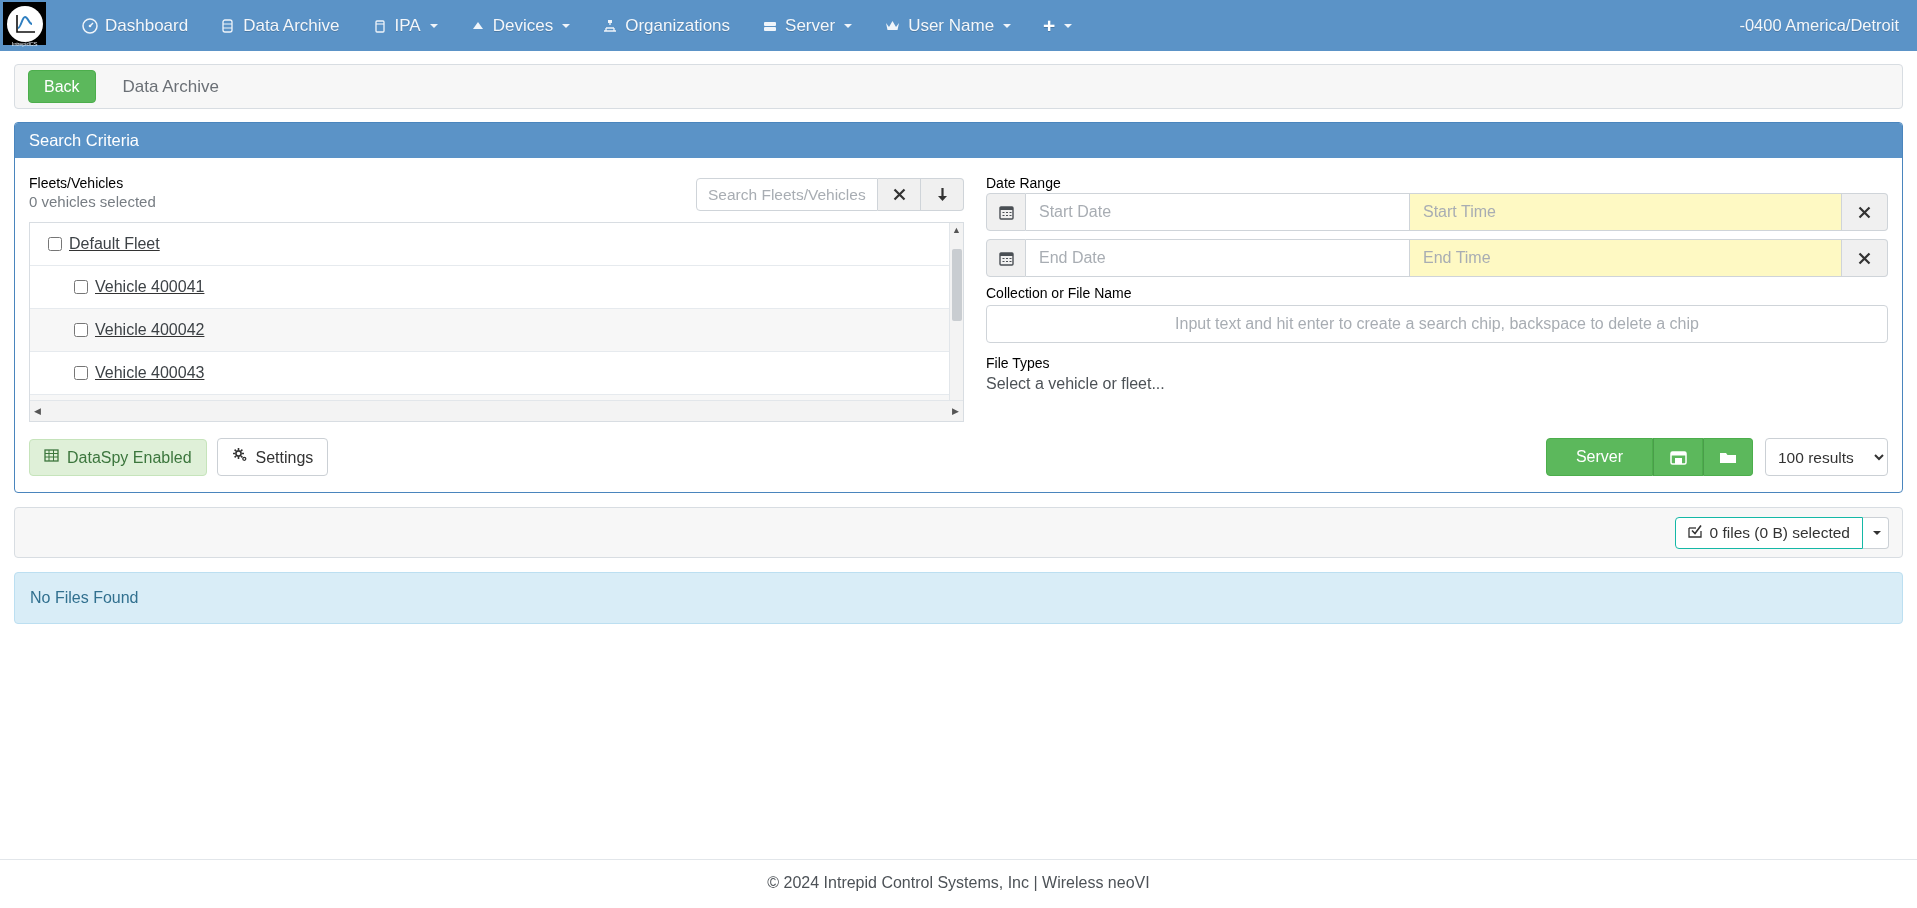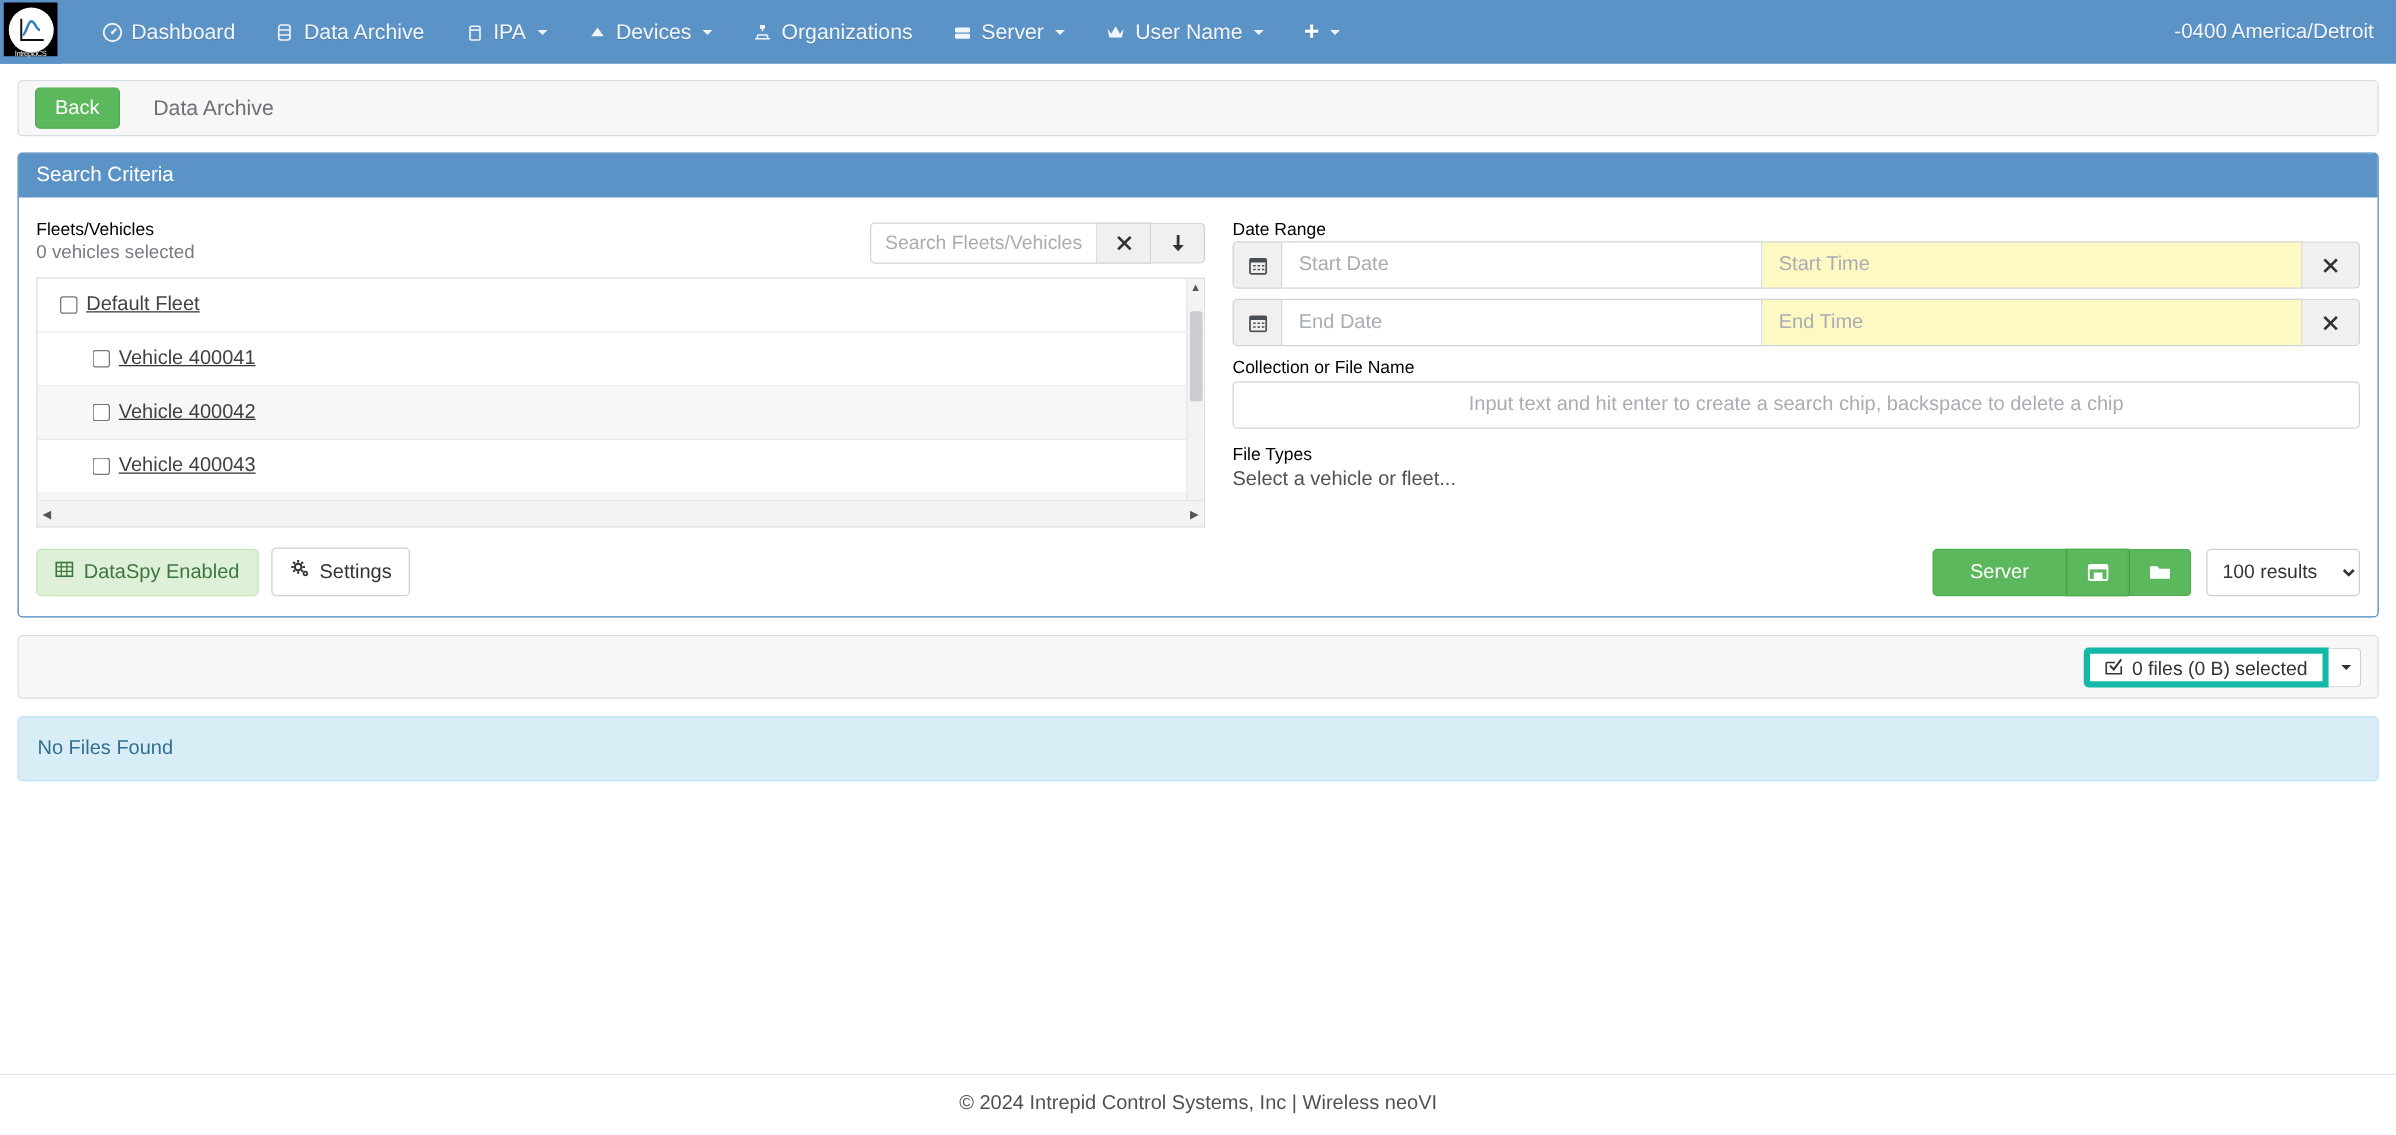--- a/index.html
+++ b/index.html
@@ -331,22 +331,22 @@
   .results-bar {
     margin-top: 14px;
     border: 1px solid #d8dde2;
     border-radius: 4px;
     background: #f7f7f7;
     height: 51px;
     display: flex; align-items: center; justify-content: flex-end;
     padding: 0 13px;
   }
   .sel-btn {
-    display: flex; align-items: flex-end; gap: 8px;
-    background: #fff; border: 5px solid #14b8a6;
+    display: flex; align-items: center; gap: 8px;
+    background: #fff; border: 1px solid #14b8a6;
     border-radius: 4px 0 0 4px;
     height: 32px; padding: 0 12px;
     font-size: 15.5px; color: #333; cursor: pointer;
   }
   .sel-caret {
     background: #fff; border: 1px solid #cbd0d5; border-left: none;
     border-radius: 0 4px 4px 0;
     height: 32px; width: 26px;
     display: flex; align-items: center; justify-content: center;
     cursor: pointer;

